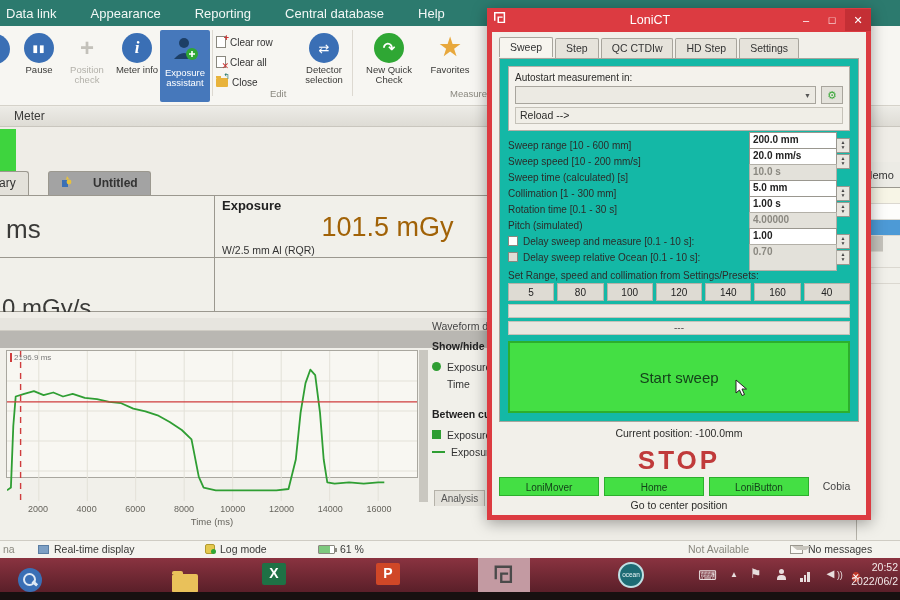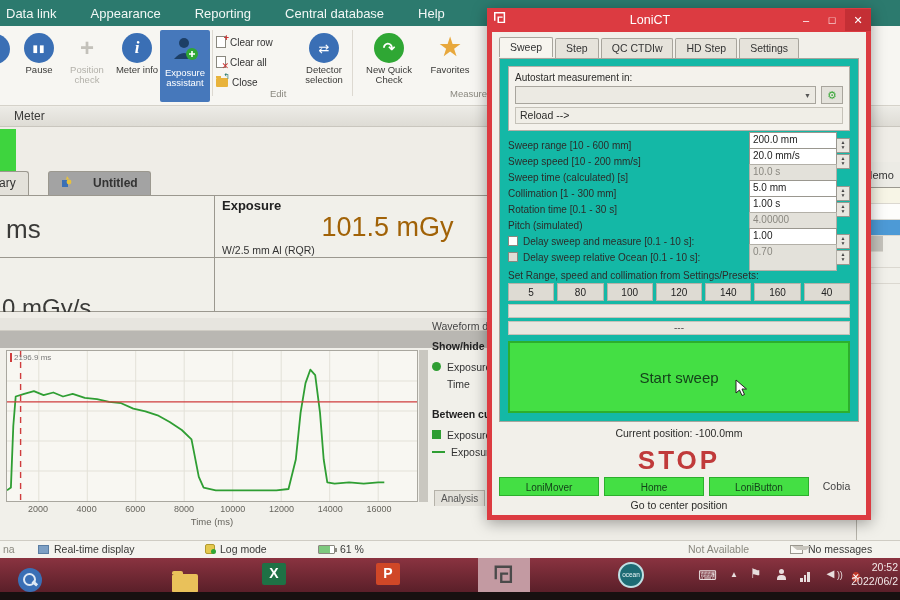--- a/index.html
+++ b/index.html
@@ -48,21 +48,21 @@
   .exp-title { position:absolute; left:7px; top:2px; font-size:13px; font-weight:bold; color:#222; }
   .exp-value { position:absolute; left:0; width:100%; top:16px; text-align:center; font-size:27px; color:#a16207; }
   .exp-quality { position:absolute; left:7px; top:48px; font-size:10.5px; color:#333; }
   #rate-row { position:absolute; left:0; top:62px; width:215px; height:54px; border-right:1px solid #9b988f; overflow:hidden; }
   #rate-row .bigrate { position:absolute; left:2px; top:36px; font-size:24px; color:#3a3a38; }
 
   
   #wave-section { position:absolute; left:0; top:318px; width:560px; height:222px; background:#f1f0ea; }
   #wave-topband { position:absolute; left:0; top:0; width:560px; height:13px; background:#e7e5df; border-bottom:1px solid #cfccc4; }
   #wave-grayband { position:absolute; left:0; top:13px; width:560px; height:17px; background:#b9b7b2; }
-  #plot { position:absolute; left:6px; top:32px; width:412px; height:152px; background:#f8f7f2; border:1px solid #a9a79f; }
+  #plot { position:absolute; left:6px; top:32px; width:412px; height:128px; background:#f8f7f2; border:1px solid #a9a79f; }
   #plot svg { position:absolute; left:0; top:0; }
   .grid { stroke:#e3e1d8; stroke-width:1; }
   #cursor-label { position:absolute; left:3px; top:2px; font-size:8px; color:#777; border-left:2px solid #cf3d3d; padding-left:2px; }
   #x-ticks { position:absolute; left:6px; top:186px; width:412px; height:12px; }
   .xtick { position:absolute; transform:translateX(-50%); font-size:9px; color:#66645d; }
   #xaxis-label { position:absolute; left:6px; top:198px; width:412px; text-align:center; font-size:9.5px; color:#66645d; }
   #plot-scroll { position:absolute; left:419px; top:32px; width:9px; height:152px; background:#c9c7c0; }
 
   #legend-panel { position:absolute; left:432px; top:2px; width:130px; height:220px; font-size:10.5px; color:#333; }
   .lg-title { color:#444; margin-bottom:8px; }
@@ -136,21 +136,21 @@
   #combo-row { display:flex; gap:5px; margin-top:3px; }
   #autostart-combo { flex:1; height:18px; background:#eceae3; border:1px solid #a8a59d; position:relative; }
   #autostart-combo .arr { position:absolute; right:4px; top:5px; font-size:7px; color:#555; }
   #gear-btn { width:22px; height:18px; background:#e4e2db; border:1px solid #a8a59d; text-align:center; font-size:11px; line-height:16px; color:#3aa83a; }
   #reload-btn { margin-top:3px; height:17px; background:#f0eee7; border:1px solid #c5c2b9; font-size:10.5px; color:#2c2c2a; padding:1px 4px; }
   #params { margin-top:6px; }
   .prow { display:flex; align-items:center; height:16px; }
   .prow .plbl { flex:1; font-size:10px; color:#2c2c2a; white-space:nowrap; }
   .cbx { width:10px; height:10px; border:1px solid #8a8880; background:#fff; margin-right:5px; flex:none; }
   .cbx.dis { background:#dfddd6; }
-  .pval { width:88px; height:27px; background:#fff; border:1px solid #9a978f; font-size:10px; padding:1px 3px; color:#222; }
+  .pval { width:88px; height:27px; background:#fff; border:1px solid #9a978f; font-size:10px; padding:1px 3px; color:#222;font-weight:bold; }
   .pval.dis { background:#e3e1da; color:#8a8880; border-color:#b3b0a8; }
   .spin { width:13px; height:15px; border:1px solid #9a978f; border-left:none; background:#e8e6df; display:flex; flex-direction:column; align-items:center; justify-content:center; font-size:5px; color:#444; line-height:1.1; }
   .spin.hidden { visibility:hidden; }
   #presets-label { margin-top:5px; font-size:10px; color:#2c2c2a; }
   #presets-row { display:flex; gap:3px; margin-top:2px; }
   .preset { flex:1; height:18px; background:#dedbd3; border:1px solid #b5b2a9; font-size:10px; text-align:center; padding-top:3px; color:#222; }
   .widebtn { margin-top:3px; height:14px; background:#e9e7e0; border:1px solid #c5c2b9; font-size:10px; text-align:center; color:#555; line-height:12px; }
   #start-sweep { margin-top:6px; height:72px; background:#44df44; border:2px solid #2daf2d; display:flex; align-items:center; justify-content:center; font-size:15px; color:#14421a; position:relative; }
   #start-sweep svg { position:absolute; left:224px; top:36px; }
   #pos-label { text-align:center; font-size:10.5px; color:#2c2c2a; margin-top:5px; }

